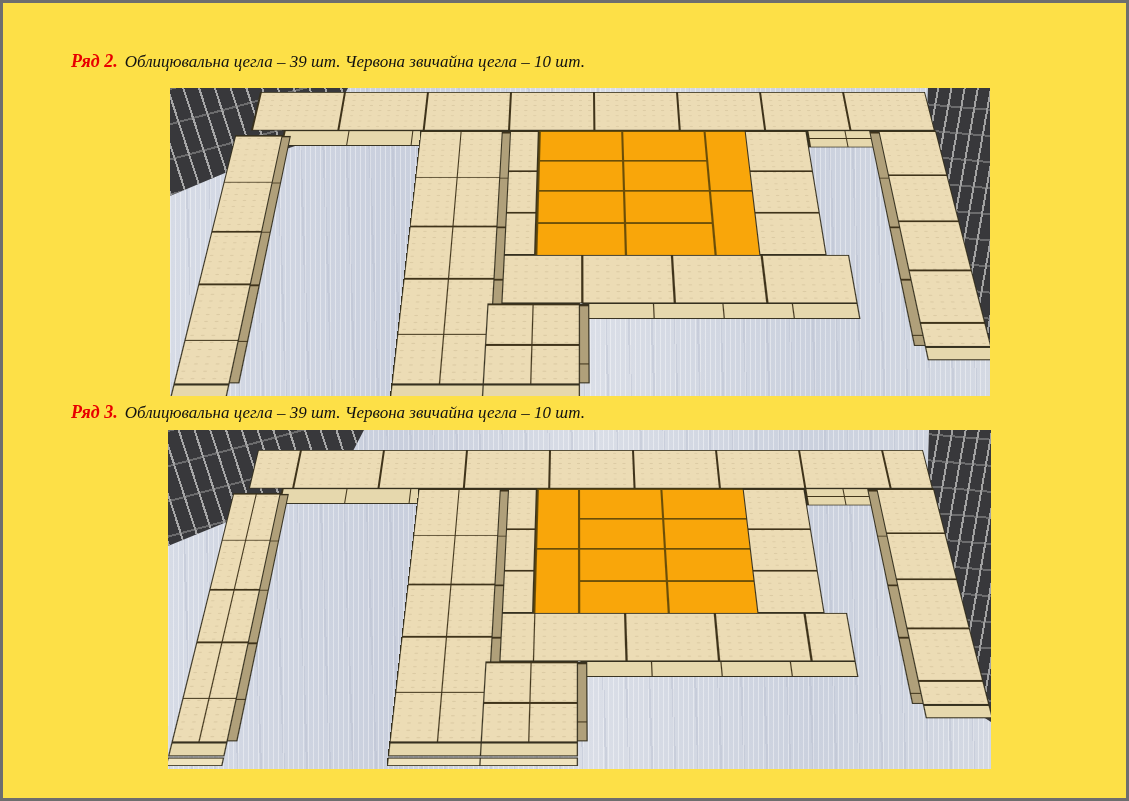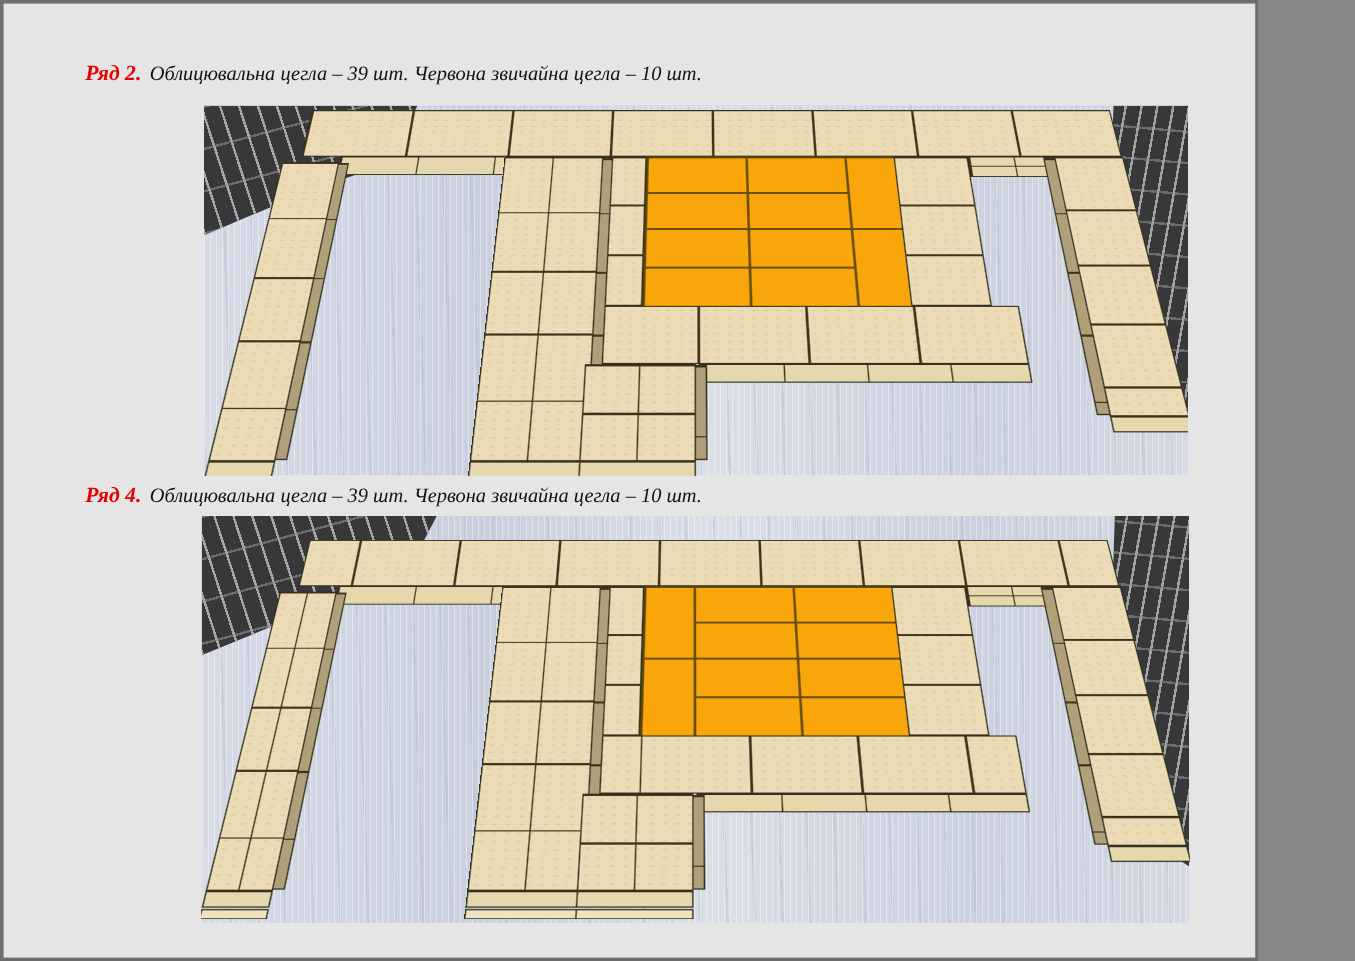--- a/index.html
+++ b/index.html
@@ -10,22 +10,22 @@
     --facing-brick-side:#b0a07a;
     --facing-brick-edge:#e6d8ad;
     --red-brick:#f9a60a;
     --brick-joint:#3f331a;
     --wall-brick:#38383b;
     --wall-mortar:#a3a3a3;
     --floor:#ced4e0;
   }
   html,body{margin:0;padding:0;background:#888;}
   .page{
-    position:relative; width:1049px; height:801px; box-sizing:border-box;
-    background:#e5e5e5; border:3px solid var(--page-border);
+    position:relative; width:1129px; height:801px; box-sizing:border-box;
+    background:#fde047; border:3px solid var(--page-border);
     font-family:"Liberation Serif", serif; overflow:hidden;
   }
   .heading{position:absolute; left:68px; white-space:nowrap; font-style:italic;}
   .heading .row-label{color:var(--row-label-red); font-weight:bold; font-size:18px; margin-right:7px;}
   .heading .desc{color:var(--text); font-size:17px;}
   #heading-1{top:48px;} #heading-2{top:399px;}
 
   .figure{position:absolute;}
   #figure-1{left:167px; top:85px;  width:820px; height:308px;}
   #figure-2{left:165px; top:427px; width:823px; height:339px;}
@@ -203,21 +203,21 @@
       </div>
       <div class="pillar col-right">
         <div class="side side-l"></div>
         <div class="cap"></div>
       </div>
     </div>
   </div>
 </div>
 
   <div class="heading" id="heading-2">
-    <span class="row-label">Ряд 4.</span><span class="desc">Облицювальна цегла – 39 шт. Червона звичайна цегла – 10 шт.</span>
+    <span class="row-label">Ряд 3.</span><span class="desc">Облицювальна цегла – 39 шт. Червона звичайна цегла – 10 шт.</span>
   </div>
 
   <div class="figure fig2 v2" id="figure-2">
   <div class="scene">
     <div class="floor"></div>
     <div class="wall wall-left"></div>
     <div class="wall wall-right"></div>
     <div class="plan">
       <div class="brick-el band-top"></div>
       <div class="brick-el ledge ledge-left"></div>

